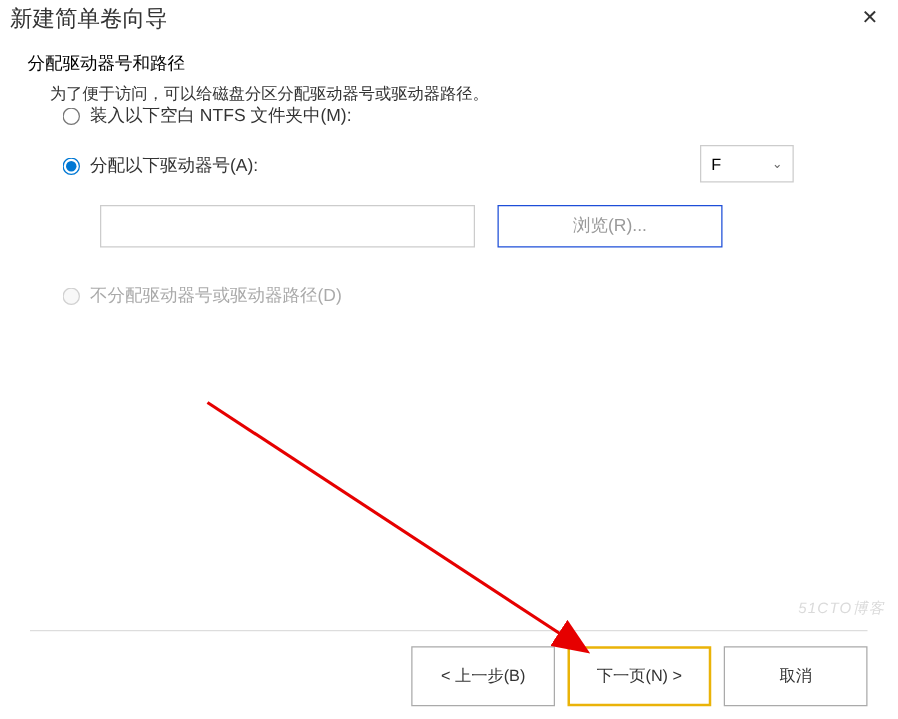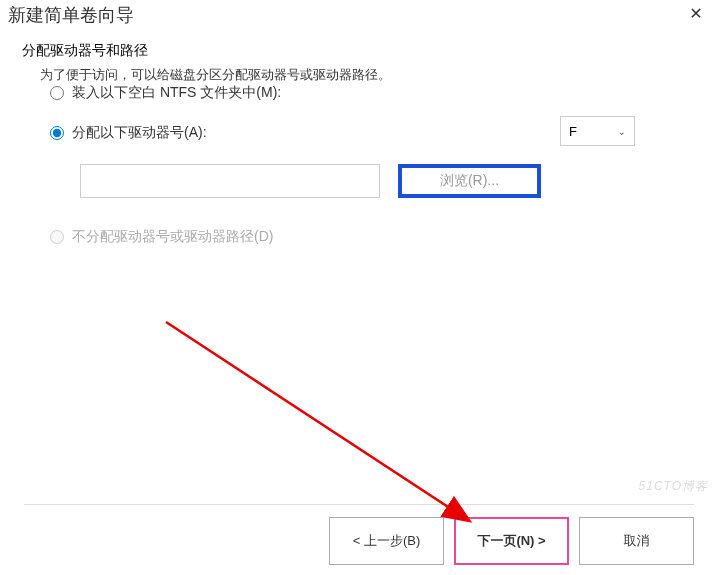--- a/index.html
+++ b/index.html
@@ -103,23 +103,23 @@
     }
     .path-input {
       width: 300px;
       height: 34px;
       border: 1px solid #ccc;
       background: #fff;
       padding: 0 8px;
       font-size: 13px;
     }
     .browse-btn {
-      width: 143px;
+      width: 180px;
       height: 34px;
-      border: 4px solid #1d4ed8;
+      border: 1px solid #1d4ed8;
       background: #fff;
       color: #999;
       font-size: 14px;
       cursor: not-allowed;
     }
     .footer {
       position: absolute;
       bottom: 10px;
       right: 24px;
       display: flex;
@@ -132,22 +132,21 @@
     .footer-btn {
       width: 115px;
       height: 48px;
       border: 1px solid #aaa;
       background: #fff;
       font-size: 13px;
       color: #333;
       cursor: pointer;
     }
     .footer-btn.primary {
-      border: 2px solid #ec4899;
-      font-weight: bold;
+      border: 2px solid #eab308;
     }
     .watermark {
       position: absolute;
       right: 10px;
       bottom: 80px;
       font-size: 12px;
       color: rgba(150,150,150,0.35);
       font-style: italic;
       letter-spacing: 1px;
     }

